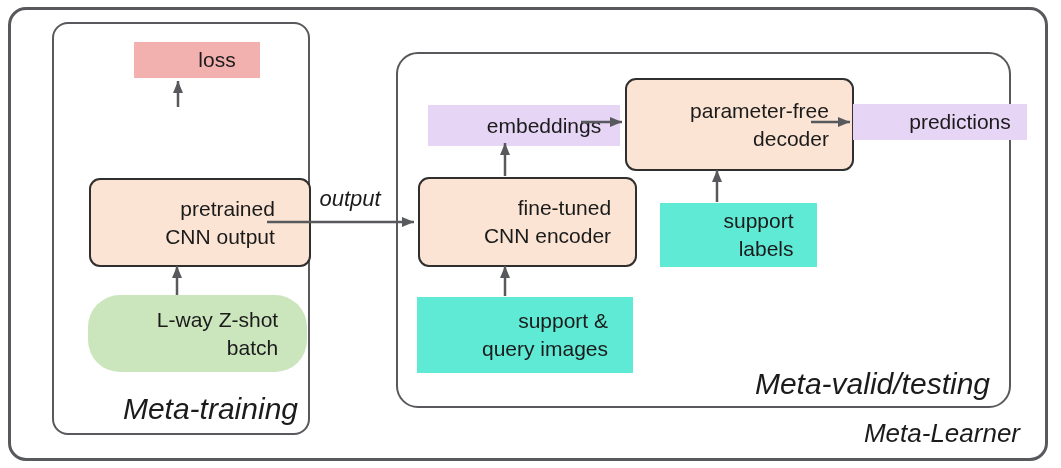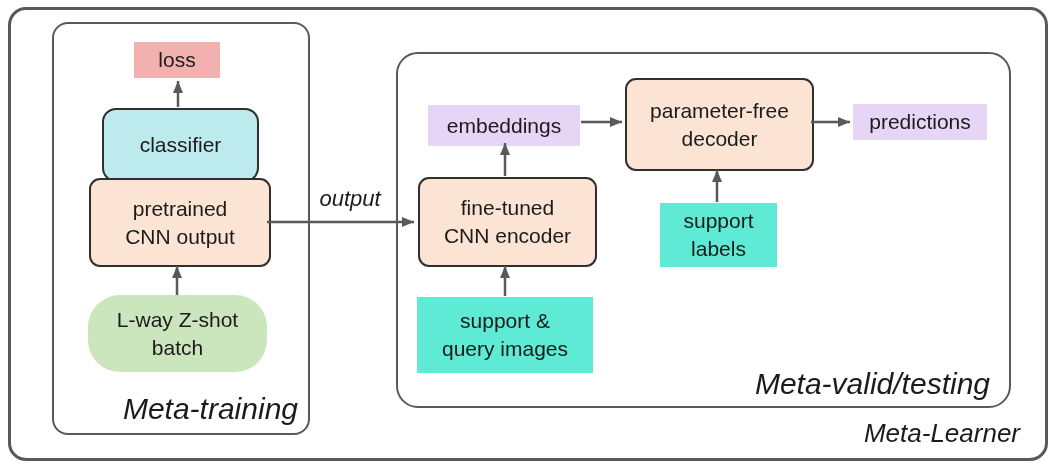--- a/index.html
+++ b/index.html
@@ -22,25 +22,26 @@
     background: transparent;
   }
   .frame.inner {
     border-width: 2.5px;
   }
   .node {
     position: absolute;
     display: flex;
     align-items: center;
     justify-content: center;
-    text-align: center;
+    text-align: right;
     white-space: pre-line;
     font-size: 21px;
     line-height: 1.32;
     color: #1b1b1b;
+    padding-left: 40px;
   }
   .rounded {
     border: 2px solid #2f2f2f;
     border-radius: 11px;
   }
   .region-label {
     position: absolute;
     font-size: 30px;
     font-style: italic;
     color: #1b1b1b;
@@ -80,21 +81,20 @@
 <div class="canvas">
 
   <div class="frame" style="left:8px; top:7px; width:1034px; height:448px;"></div>
 
   <div class="frame inner" style="left:52px; top:22px; width:254px; height:409px; border-radius:16px;"></div>
 
   <div class="frame inner" style="left:396px; top:52px; width:611px; height:352px; border-radius:22px;"></div>
 
   <div class="node fill-loss" style="left:134px; top:42px; width:86px; height:36px;">loss</div>
 
-  <div class="node rounded fill-classifier" style="left:102px; top:108px; width:153px; height:70px; border-radius:14px;">classifier</div>
 
   <div class="node rounded fill-peach" style="left:89px; top:178px; width:178px; height:85px;">pretrained
 CNN output</div>
 
   <div class="node fill-green" style="left:88px; top:295px; width:179px; height:77px;border-radius:32px;">L-way Z-shot
 batch</div>
 
   <div class="node fill-lavender" style="left:428px; top:105px; width:152px; height:41px;">embeddings</div>
 
   <div class="node rounded fill-peach" style="left:418px; top:177px; width:175px; height:86px;">fine-tuned

